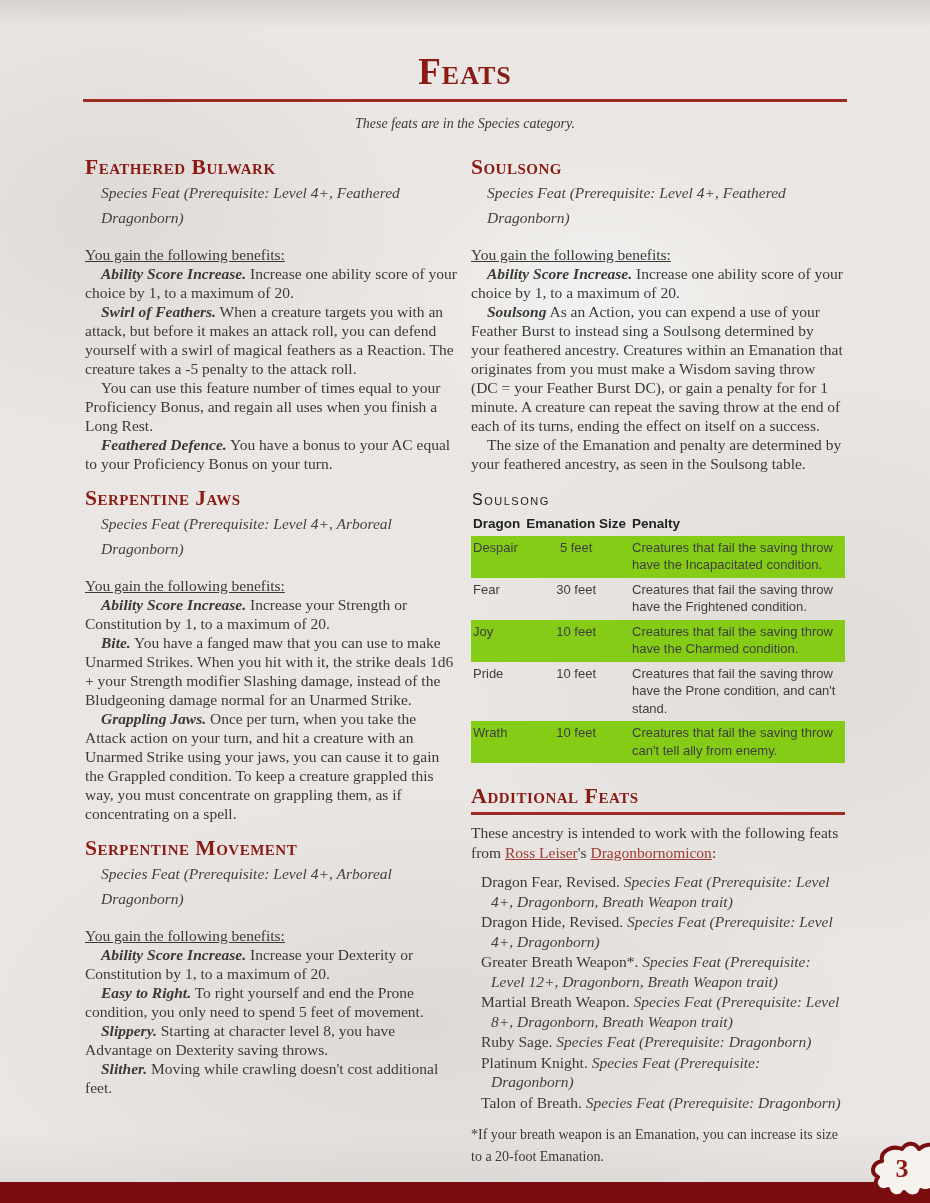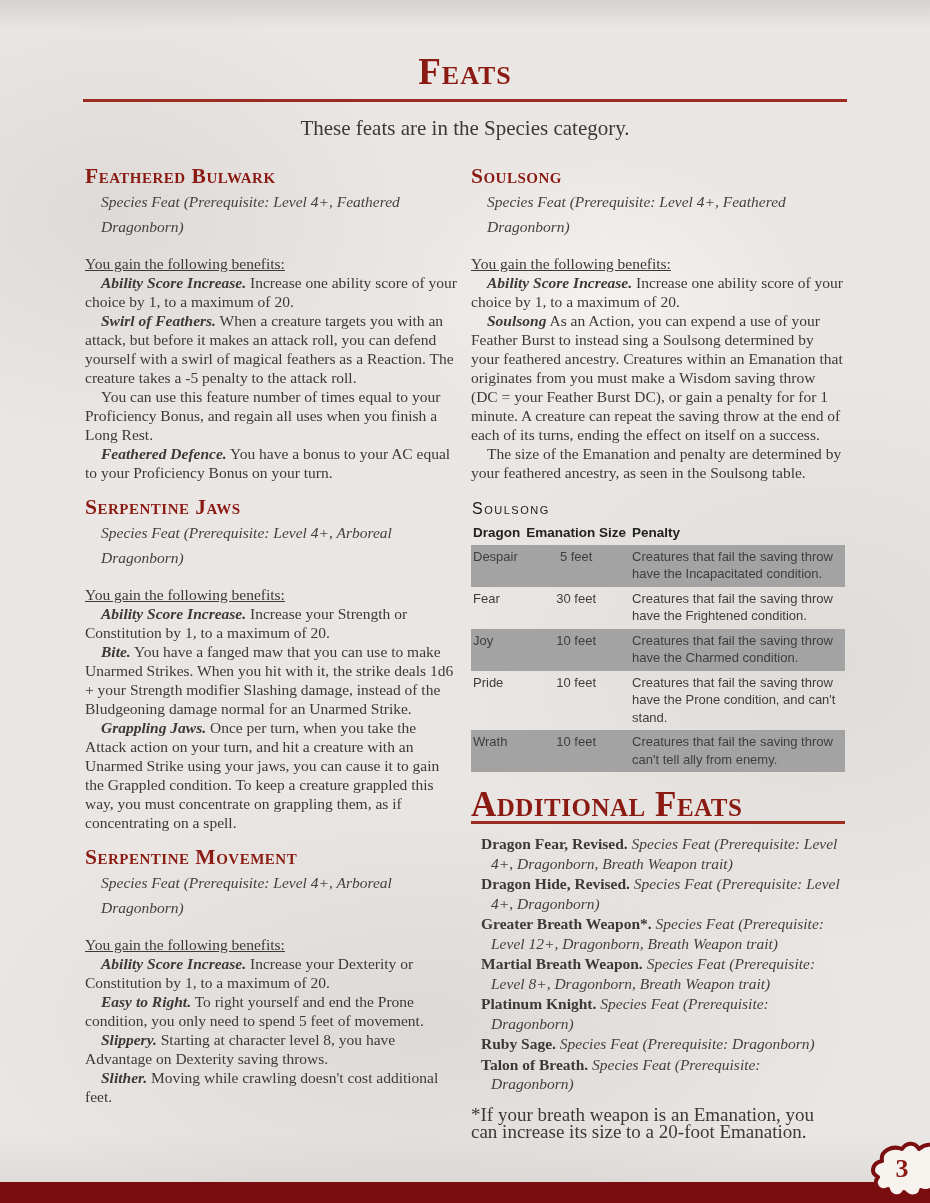--- a/index.html
+++ b/index.html
@@ -17,30 +17,30 @@
       #e9e6e3;
   }
   .page{position:relative;width:100%;height:100%;}
   
   .doc-header{padding-top:52px;text-align:center;}
   .doc-title{
     margin:0;font-size:37px;line-height:40px;font-weight:700;
     font-variant:small-caps;letter-spacing:1px;color:#8b1a13;
   }
   .title-rule{height:3px;background:#9c2b21;margin:7px 83px 0 83px;}
-  .intro{margin:14px 0 0 0;font-size:21px;color:#3b3a38;}
+  .intro{margin:14px 0 0 0;font-size:14px;color:#3b3a38;font-style:italic;}
   
   .columns{display:flex;gap:12px;padding:0 72px 0 85px;margin-top:10px;}
   .col{width:374px;flex:0 0 374px;}
   h2.feat-title{
     margin:13px 0 1px 0;font-size:21.5px;line-height:24px;font-weight:700;
     font-variant:small-caps;letter-spacing:.5px;color:#8b1a13;
   }
   h2.big-title{
-    margin:18px 0 2px 0;font-size:35px;line-height:30px;font-weight:700;
+    margin:18px 0 2px 0;font-size:22px;line-height:30px;font-weight:700;
     font-variant:small-caps;letter-spacing:.5px;color:#8b1a13;
     border-bottom:3px solid #9c2b21;padding-bottom:1px;
   }
   .subtitle{margin:1px 0 0 16px;font-size:15.5px;line-height:25px;font-style:italic;color:#44423f;}
   .benefits{margin:15px 0 0 0;font-size:15.5px;line-height:19px;text-decoration:underline;}
   .para{margin:0;font-size:15.5px;line-height:19px;}
   .para.indent{text-indent:16px;}
   .lead{font-weight:700;font-style:italic;}
   
   .table-block{margin-top:18px;}
@@ -49,33 +49,33 @@
     font-variant:small-caps;font-size:16px;letter-spacing:1.5px;color:#1d1c1b;
     margin:0 0 6px 1px;
   }
   table.soulsong{border-collapse:collapse;width:100%;
     font-family:"Liberation Sans","DejaVu Sans",sans-serif;font-size:13px;line-height:17.5px;color:#3f3e3c;}
   table.soulsong th{
     text-align:left;font-weight:700;color:#222;padding:0 4px 3px 2px;font-size:13.5px;white-space:nowrap;
   }
   table.soulsong td{padding:3px 4px 4px 2px;vertical-align:top;}
   table.soulsong td.size{text-align:center;white-space:nowrap;}
-  table.soulsong tr.shaded{background:#a3a3a3;}
+  table.soulsong tr.shaded{background:#84cc16;}
   table.soulsong td.penalty{width:228px;}
   
   .af-intro{margin:8px 0 0 0;font-size:15.5px;line-height:19.5px;}
   .link{color:#a03b35;text-decoration:underline;cursor:pointer;}
   ul.feat-list{list-style:none;margin:10px 0 0 0;padding:0 0 0 10px;}
   ul.feat-list li{
     font-size:15.5px;line-height:19.5px;margin:1px 0;
     padding-left:10px;text-indent:-10px;
   }
-  ul.feat-list b{font-weight:700;font-style:normal;}
+  ul.feat-list b{font-weight:400;font-style:normal;}
   ul.feat-list i{font-style:italic;color:#44423f;}
-  .footnote{margin:12px 0 0 0;font-size:19px;line-height:17px;}
+  .footnote{margin:12px 0 0 0;font-size:14px;line-height:22px;}
   
   .footer-bar{position:absolute;left:0;bottom:0;width:100%;height:21px;background:#7a0d10;}
   .page-banner{position:absolute;right:-10px;bottom:4px;width:76px;height:62px;}
   .page-banner svg{display:block;}
   .page-banner text{
     font-family:"Liberation Serif","DejaVu Serif",serif;font-weight:700;font-size:26px;fill:#8b1a13;
   }
 </style>
 </head>
 <body>
@@ -169,27 +169,28 @@
               <td>Wrath</td>
               <td class="size">10 feet</td>
               <td class="penalty">Creatures that fail the saving throw can't tell ally from enemy.</td>
             </tr>
           </tbody>
         </table>
       </div>
 
       <section>
         <h2 class="big-title">Additional Feats</h2>
+        <p class="af-intro"><span>These ancestry is intended to work with the following feats from </span><a class="link">Ross Leiser</a><span>'s </span><a class="link">Dragonbornomicon</a><span>:</span></p>
         <ul class="feat-list">
           <li><b>Dragon Fear, Revised.</b> <i>Species Feat (Prerequisite: Level 4+, Dragonborn, Breath Weapon trait)</i></li>
           <li><b>Dragon Hide, Revised.</b> <i>Species Feat (Prerequisite: Level 4+, Dragonborn)</i></li>
           <li><b>Greater Breath Weapon*.</b> <i>Species Feat (Prerequisite: Level 12+, Dragonborn, Breath Weapon trait)</i></li>
           <li><b>Martial Breath Weapon.</b> <i>Species Feat (Prerequisite: Level 8+, Dragonborn, Breath Weapon trait)</i></li>
+          <li><b>Ruby Sage.</b> <i>Species Feat (Prerequisite: Dragonborn)</i></li>
           <li><b>Platinum Knight.</b> <i>Species Feat (Prerequisite: Dragonborn)</i></li>
-          <li><b>Ruby Sage.</b> <i>Species Feat (Prerequisite: Dragonborn)</i></li>
           <li><b>Talon of Breath.</b> <i>Species Feat (Prerequisite: Dragonborn)</i></li>
         </ul>
         <p class="footnote">*If your breath weapon is an Emanation, you can increase its size to a 20-foot Emanation.</p>
       </section>
 
     </div>
   </div>
 
   <div class="footer-bar"></div>
   <div class="page-banner">

